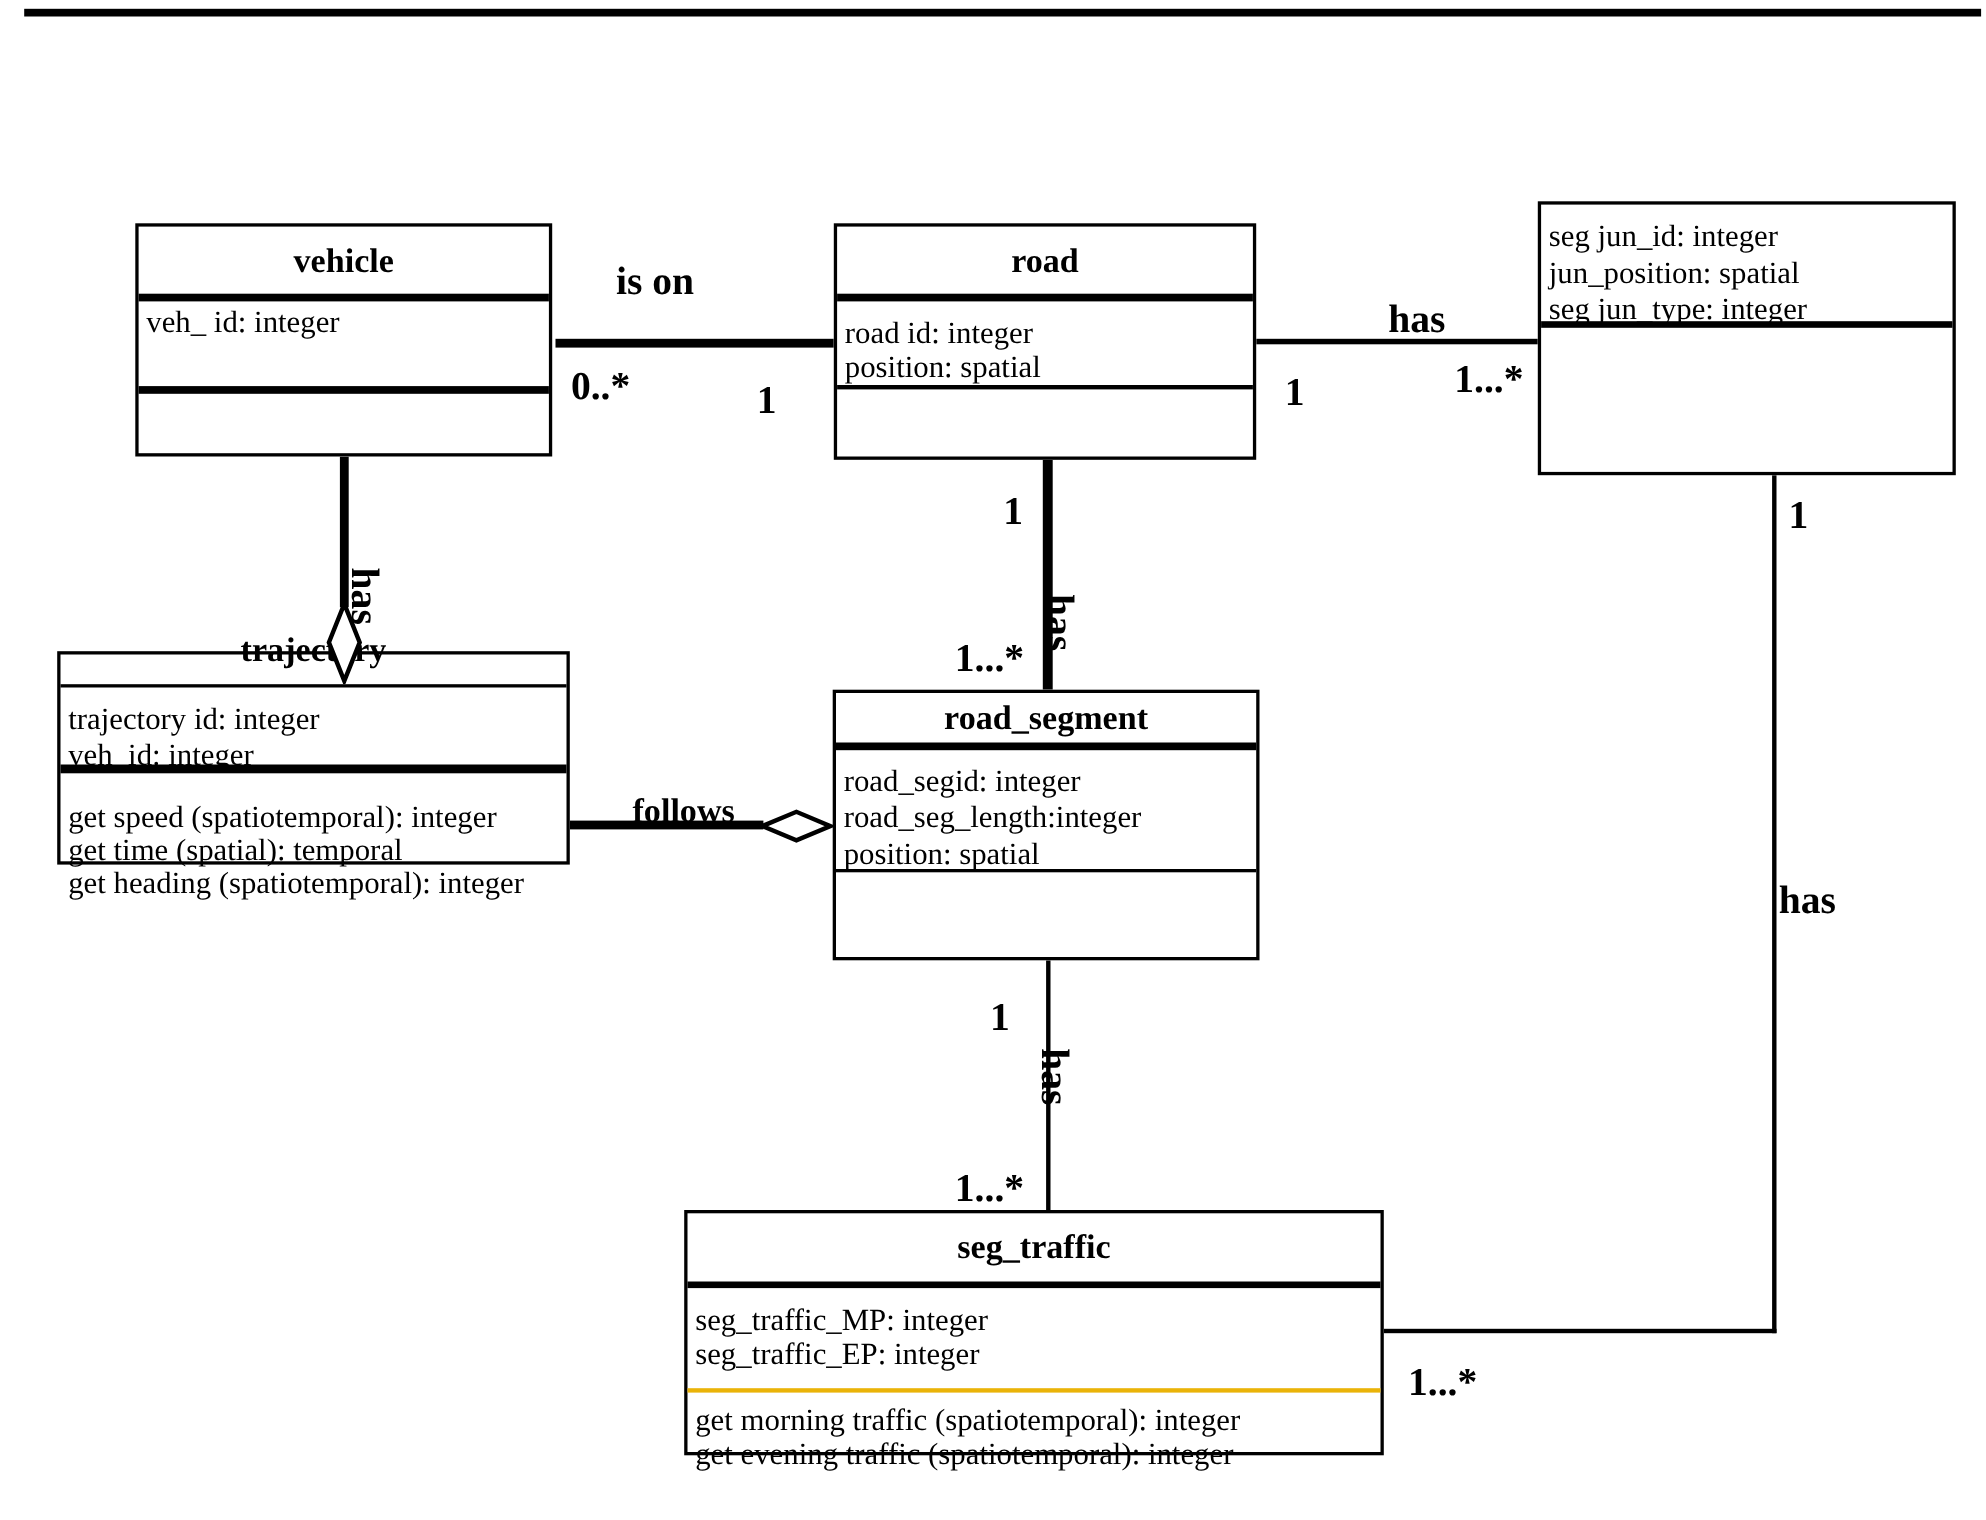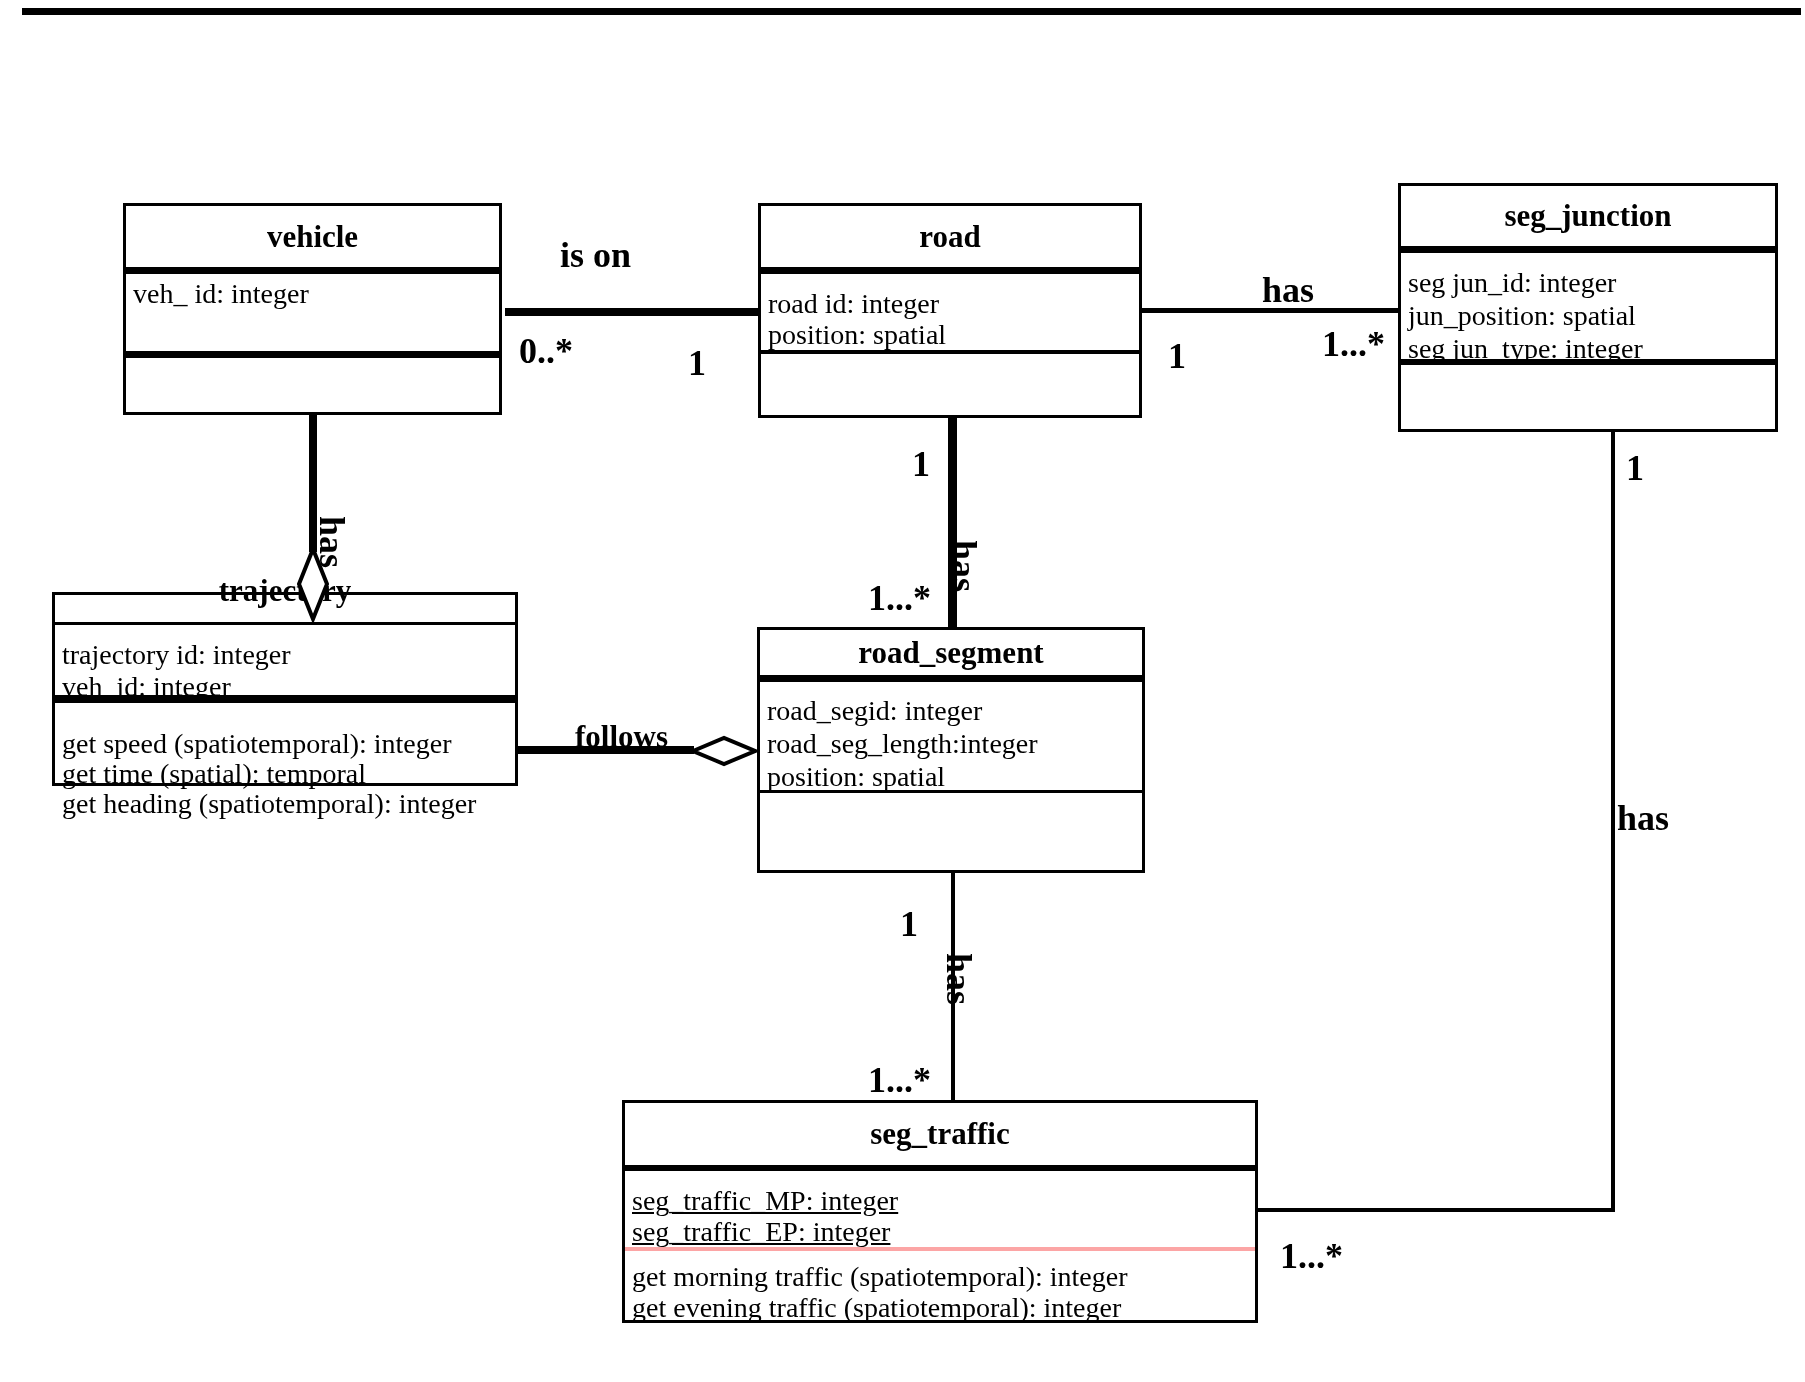--- a/index.html
+++ b/index.html
@@ -81,21 +81,20 @@
   <div class="uml-box" style="left:758px;top:203px;width:384px;height:215px;">
     <div class="uml-title" style="height:68px;">road</div>
     <div class="uml-section" style="padding-top:14px;height:80px;border-bottom:4px solid #000;">
       <div class="uml-row">road id: integer</div>
       <div class="uml-row">position: spatial</div>
     </div>
     <div class="uml-empty"></div>
   </div>
 
   <div class="uml-box" style="left:1398px;top:183px;width:380px;height:249px;">
-    <div class="uml-title" style="height:67px;">seg_junction</div>
     <div class="uml-section" style="padding-top:13px;height:112px;border-bottom:6px solid #000;">
       <div class="uml-row" style="line-height:33px;">seg jun_id: integer</div>
       <div class="uml-row" style="line-height:33px;">jun_position: spatial</div>
       <div class="uml-row" style="line-height:33px;">seg jun_type: integer</div>
     </div>
     <div class="uml-empty"></div>
   </div>
 
   <div class="uml-box" style="left:52px;top:592px;width:466px;height:194px;justify-content:center;">
     <div class="uml-title" style="height:65px;border-bottom:3px solid #000;">trajectory</div>
@@ -115,21 +114,21 @@
     <div class="uml-section" style="padding-top:12px;height:111px;border-bottom:3px solid #000;">
       <div class="uml-row" style="line-height:33px;">road_segid: integer</div>
       <div class="uml-row" style="line-height:33px;">road_seg_length:integer</div>
       <div class="uml-row" style="line-height:33px;">position: spatial</div>
     </div>
     <div class="uml-empty"></div>
   </div>
 
   <div class="uml-box" style="left:622px;top:1100px;width:636px;height:223px;">
     <div class="uml-title" style="height:68px;border-bottom:6px solid #000;">seg_traffic</div>
-    <div class="uml-section" style="padding-top:14px;height:80px;border-bottom:4px solid #fca5a5;text-decoration:underline;">
+    <div class="uml-section" style="padding-top:14px;height:95px;border-bottom:4px solid #eab308;">
       <div class="uml-row">seg_traffic_MP: integer</div>
       <div class="uml-row">seg_traffic_EP: integer</div>
     </div>
     <div class="uml-section uml-empty" style="padding-top:10px;">
       <div class="uml-row">get morning traffic (spatiotemporal): integer</div>
       <div class="uml-row">get evening traffic (spatiotemporal): integer</div>
     </div>
   </div>
 
 </div>

